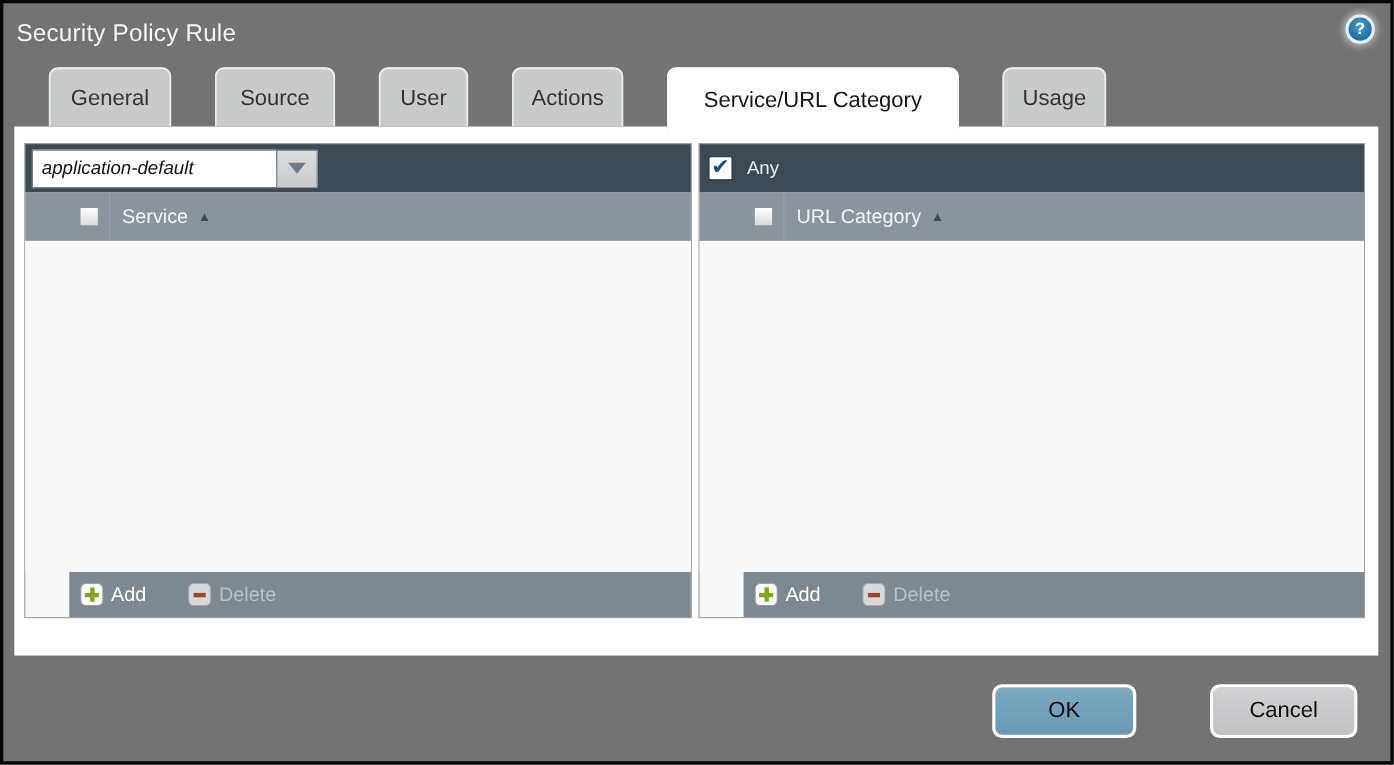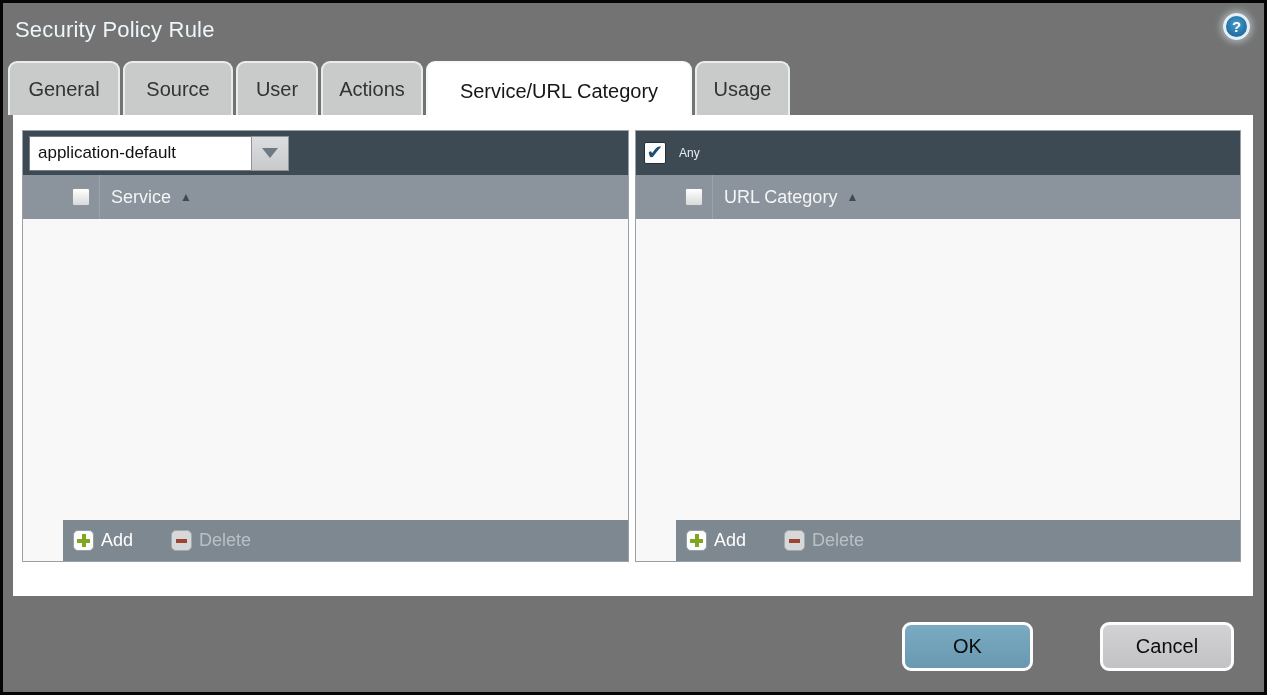--- a/index.html
+++ b/index.html
@@ -16,21 +16,21 @@
     background:radial-gradient(circle at 50% 40%, #4d9ecf 0%, #2877ab 55%, #1c5e8d 100%);
     border:3px solid #e4eff7;box-shadow:0 0 7px 2px rgba(230,243,252,.55);
     color:#fff;font-size:15px;font-weight:bold;display:flex;align-items:center;justify-content:center;
     cursor:pointer;line-height:1;
   }
   
   .tabs{position:absolute;left:5px;top:58px;height:54px;display:flex;gap:3px;z-index:3;}
   .tab{
     height:54px;background:#c9caca;border:2px solid #e9edec;border-bottom:none;
     border-radius:9px 9px 0 0;display:flex;align-items:center;justify-content:center;
-    font-size:20px;color:#333;cursor:pointer;
+    font-size:20px;color:#333;cursor:pointer;margin-left:36px;
   }
   .tab.active{
     background:#ffffff;border-color:#f6fafb;height:58px;color:#161616;z-index:4;
   }
   
   .content{
     position:absolute;left:10px;top:112px;width:1240px;height:481px;
     background:#ffffff;z-index:2;
   }
   .panel{
@@ -50,26 +50,26 @@
   .list-body{flex:1 1 auto;background:#f7f8f7;}
   
   .checkbox{
     width:18px;height:18px;border:1px solid #8f979c;border-radius:2px;
     background:linear-gradient(180deg,#ffffff 0%,#e9eaea 55%,#d8dada 100%);
     display:flex;align-items:center;justify-content:center;cursor:pointer;
   }
   .checkbox.big{width:22px;height:22px;margin-left:8px;border-color:#242f38;background:#fdfdfd;}
   .checkbox .mark{display:none;color:#1d4e74;font-size:20px;font-weight:bold;line-height:1;margin-top:-3px;}
   .checkbox[data-checked="true"] .mark{display:block;}
-  .any-label{margin-left:13px;font-size:12px;color:#e8edef;}
+  .any-label{margin-left:13px;font-size:17px;color:#e8edef;}
   
   .dropdown{display:flex;margin-left:6px;}
   .dd-input{
     width:222px;height:35px;border:1px solid #777d81;border-right:none;background:#fff;
-    font-size:17px;padding:4px 8px;color:#111;outline:none;
+    font-size:17px;padding:4px 8px;color:#111;outline:none;font-style:italic;
   }
   .dd-btn{
     width:38px;height:35px;background:linear-gradient(180deg,#dddedf 0%,#c7c9ca 100%);
     border:1px solid #8e9499;display:flex;align-items:center;justify-content:center;cursor:pointer;
   }
   .dd-arrow{width:0;height:0;border-left:8px solid transparent;border-right:8px solid transparent;border-top:10px solid #6e7a83;}
   
   .toolbar{height:41px;background:#7e8891;display:flex;align-items:center;padding-left:10px;gap:38px;flex:0 0 auto;margin-left:40px;}
   .tb-btn{display:flex;align-items:center;gap:7px;cursor:pointer;}
   .tb-icon{width:21px;height:21px;border-radius:5px;position:relative;flex:0 0 auto;}

